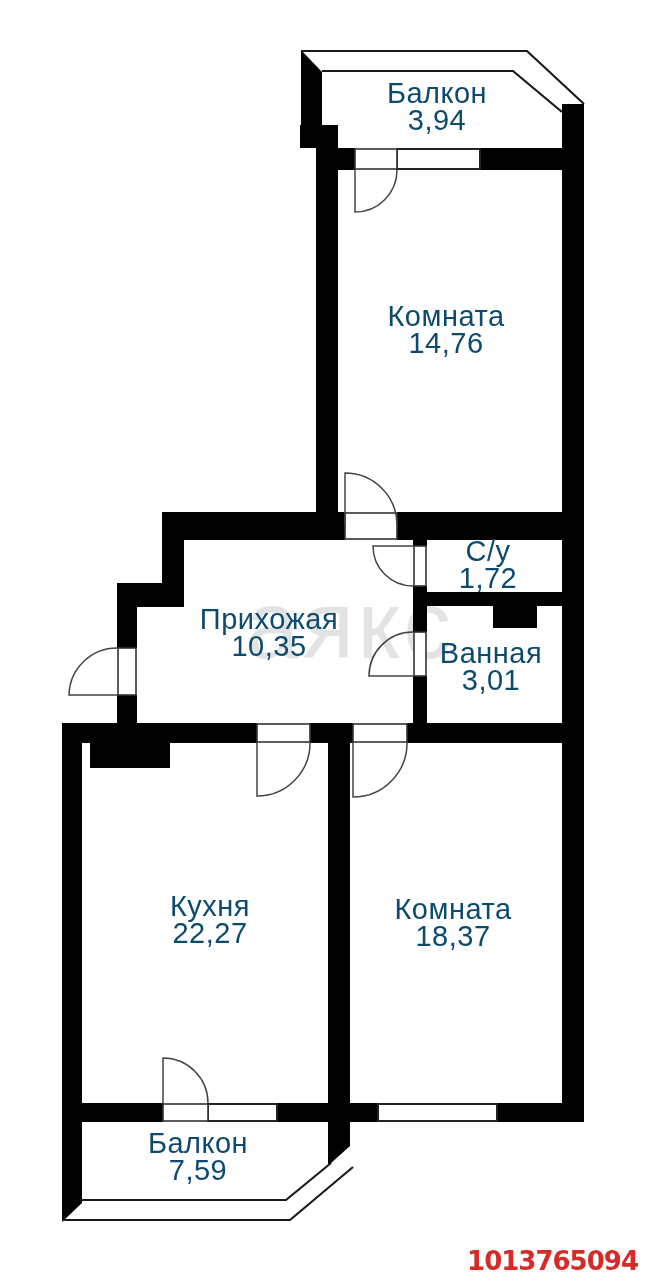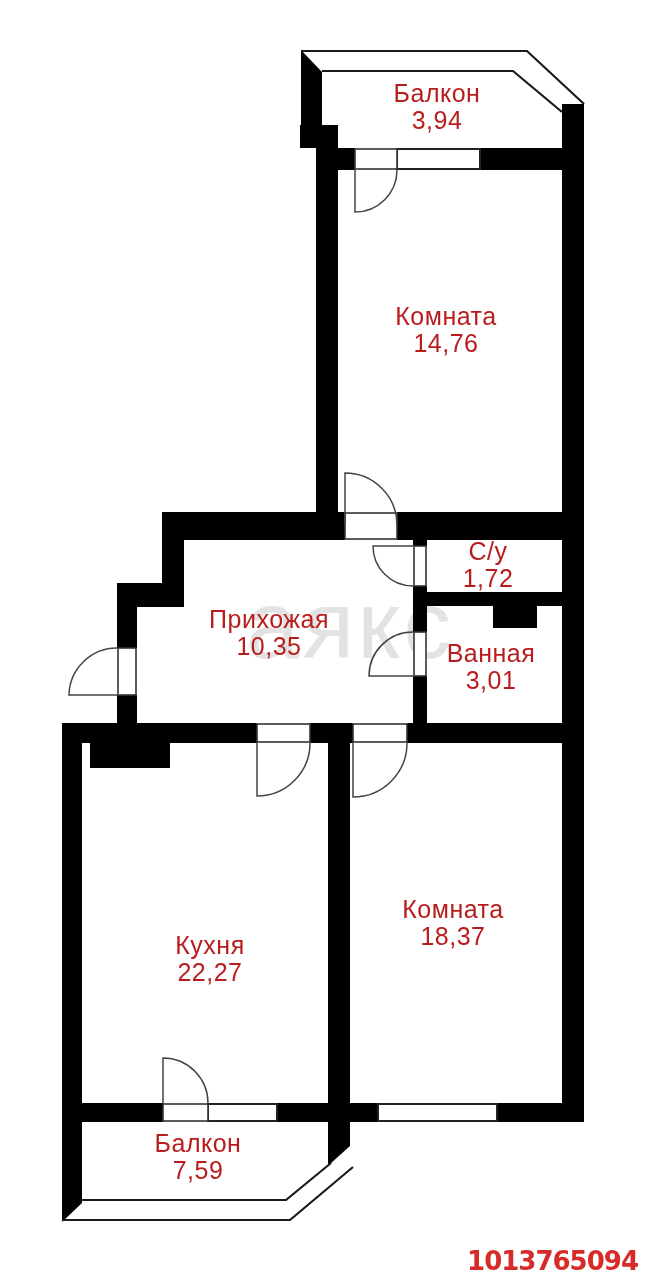--- a/index.html
+++ b/index.html
@@ -17,22 +17,22 @@
     transform:translate(-50%,-55%);
     font-size:96px;font-weight:400;letter-spacing:3px;
     color:rgba(0,0,0,0.11);
     white-space:nowrap;
     user-select:none;
   }
   .room-label{
     position:absolute;z-index:3;
     transform:translateX(-50%);
     text-align:center;
-    color:#b91c1c;
-    font-size:25px;line-height:27px;letter-spacing:0.5px;
+    color:#0c4a6e;
+    font-size:29px;line-height:27px;letter-spacing:0.5px;
     white-space:nowrap;
   }
   .room-label span{display:block;}
   .listing-id{
     position:absolute;z-index:4;
     right:21px;bottom:4px;
     font-family:"DejaVu Sans", sans-serif;
     font-weight:700;font-size:26px;letter-spacing:-1px;
     color:#d62b28;
     margin-top:41px;
@@ -155,21 +155,21 @@
   <div class="room-label" style="left:269px;top:606px">
     <span>Прихожая</span>
     <span>10,35</span>
   </div>
 
   <div class="room-label" style="left:491px;top:640px">
     <span>Ванная</span>
     <span>3,01</span>
   </div>
 
-  <div class="room-label" style="left:210px;top:932px">
+  <div class="room-label" style="left:210px;top:893px">
     <span>Кухня</span>
     <span>22,27</span>
   </div>
 
   <div class="room-label" style="left:453px;top:896px">
     <span>Комната</span>
     <span>18,37</span>
   </div>
 
   <div class="room-label" style="left:198px;top:1130px">

